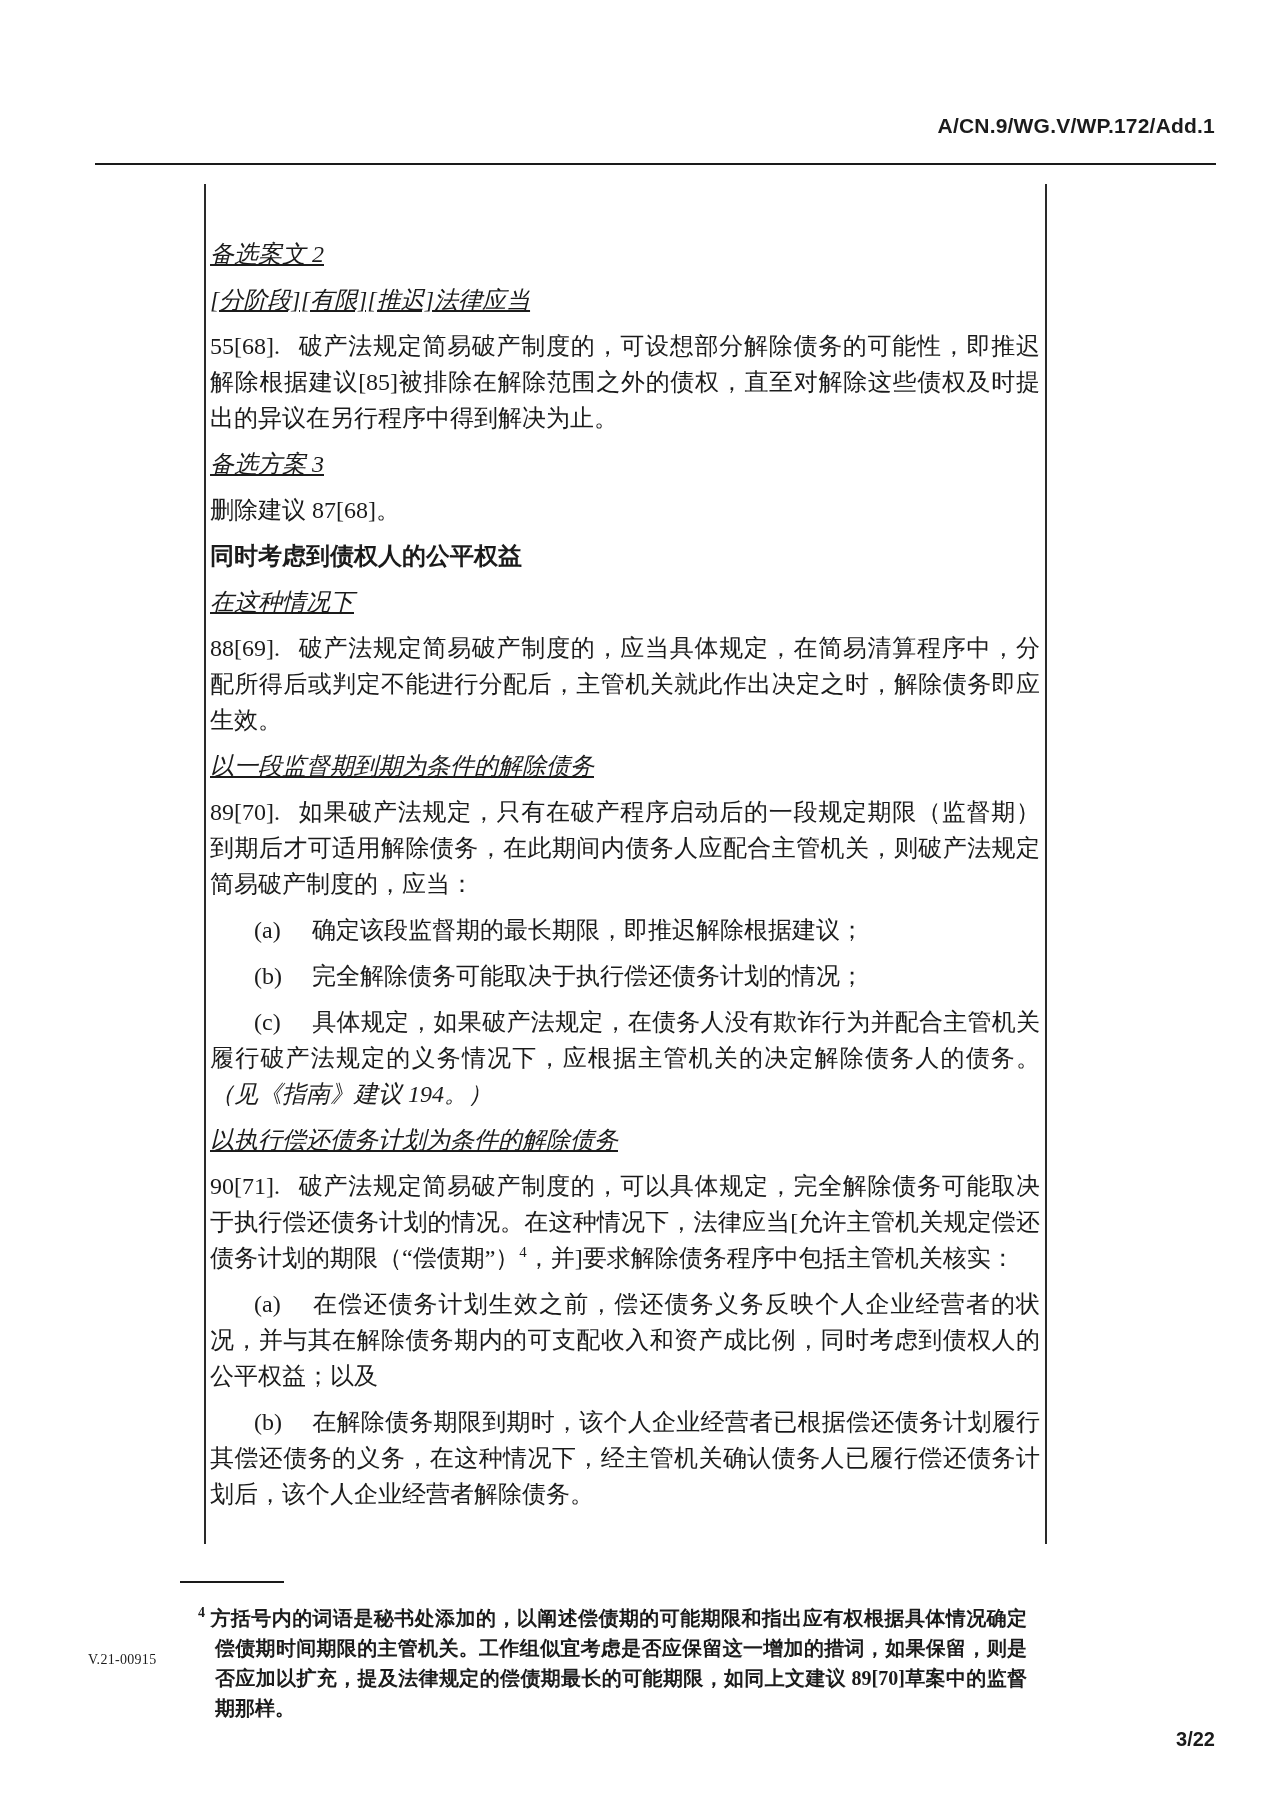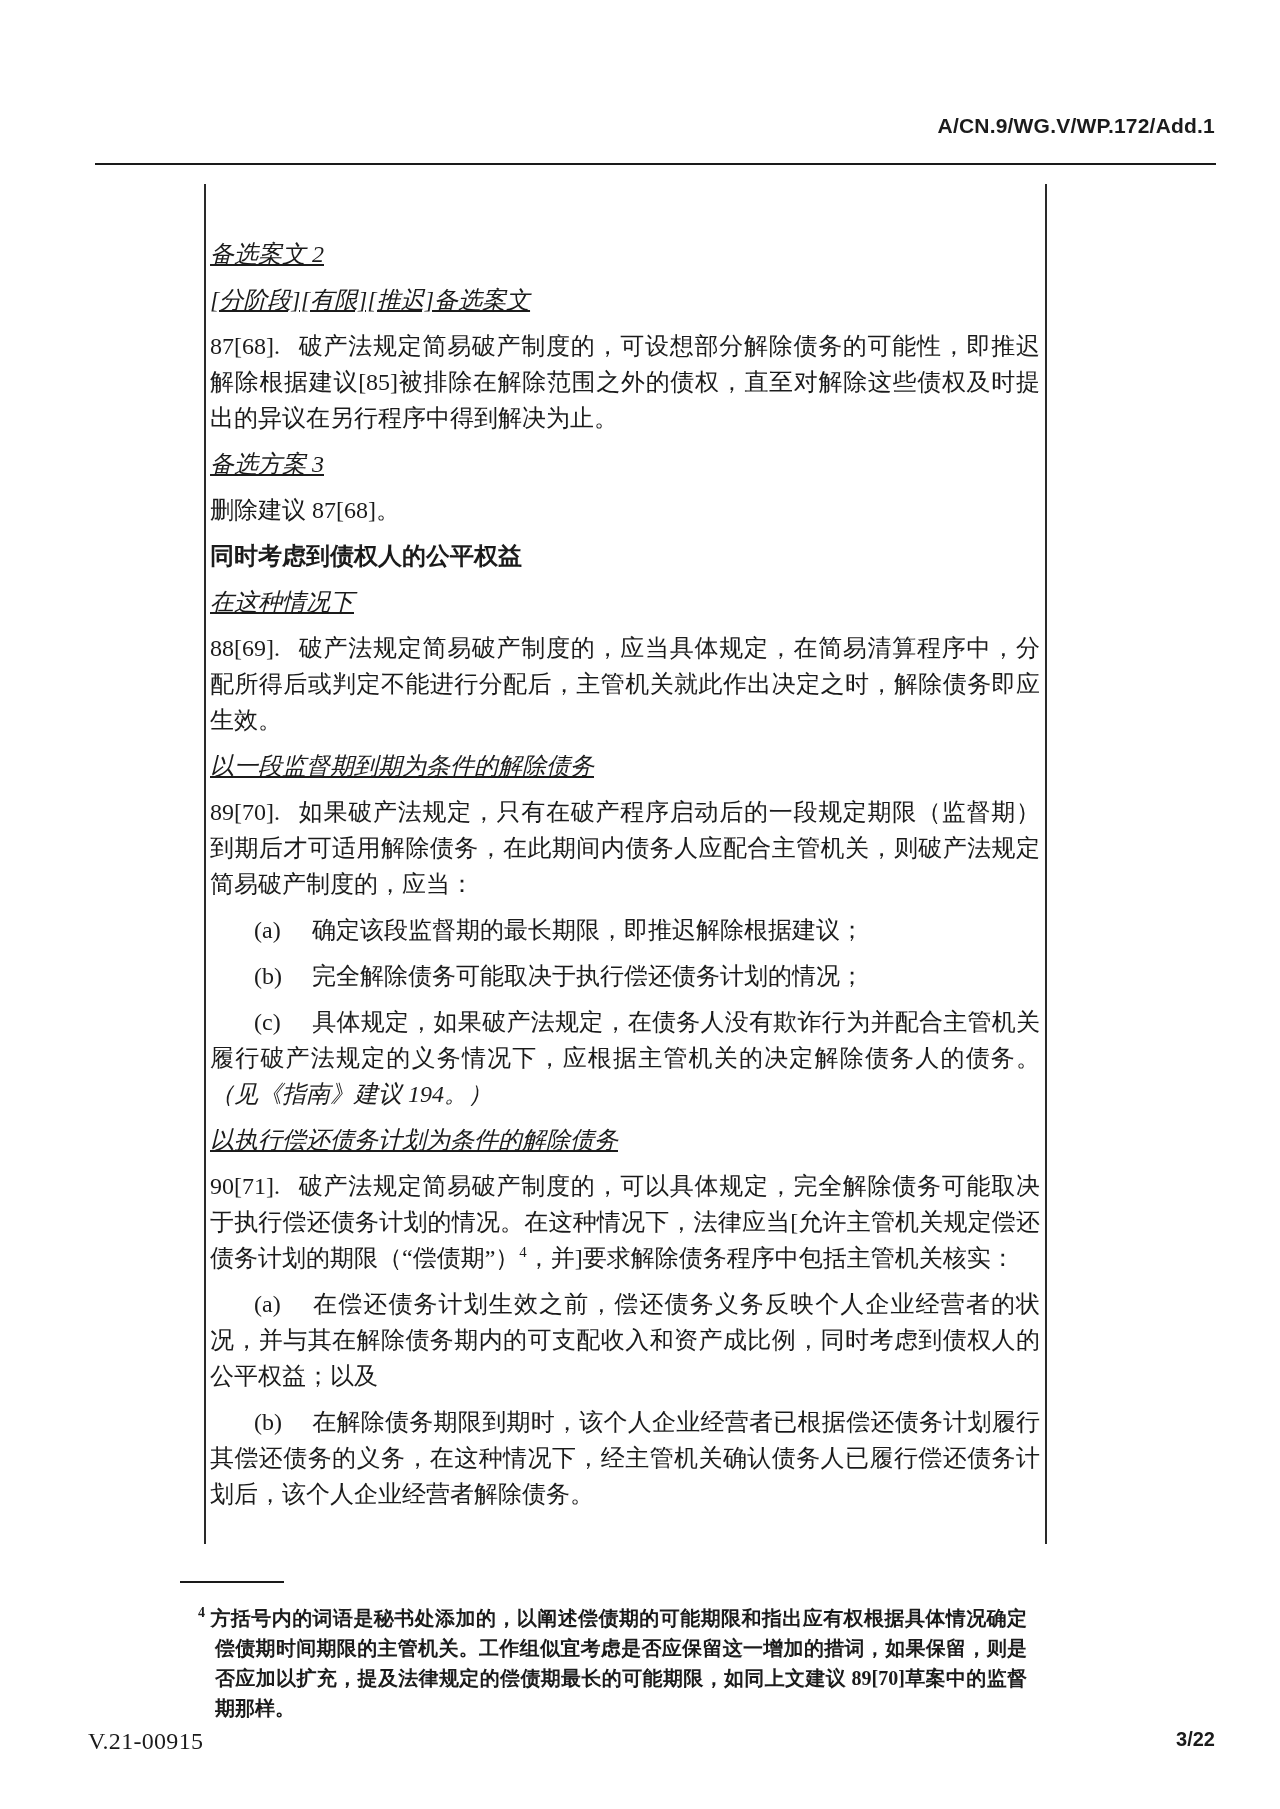--- a/index.html
+++ b/index.html
@@ -49,22 +49,22 @@
   }
   .footnote {
     position: absolute; left: 198px; top: 1577px; width: 812px;
     font-size: 20px; line-height: 30px; font-weight: bold;
     text-align: justify; text-justify: inter-ideograph;
     padding-left: 17px; text-indent: -17px;
   }
   .footnote sup { font-size: 70%; line-height: 0; }
 
   .footer-job {
-    position: absolute; left: 88px; top: 1702px;
-    font-size: 24px; letter-spacing: 0.3px;
+    position: absolute; left: 88px; top: 1626px;
+    font-size: 14px; letter-spacing: 0.3px;
   }
   .footer-page {
     position: absolute; right: 65px; top: 1702px;
     font-family: "Liberation Sans", "DejaVu Sans", sans-serif;
     font-weight: bold; font-size: 20px;
   }
 </style>
 </head>
 <body>
 
@@ -73,23 +73,23 @@
   <div class="doc-symbol">A/CN.9/WG.V/WP.172/Add.1</div>
   <div class="header-rule"></div>
 
   <div class="changebar left"></div>
   <div class="changebar right"></div>
 
   <div class="content">
 
     <p class="h-italic">备选案文 2</p>
 
-    <p class="h-italic">[分阶段][有限][推迟]备选案文</p>
+    <p class="h-italic">[分阶段][有限][推迟]法律应当</p>
 
-    <p><span class="para-num">87[68].</span><span>破产法规定简易破产制度的，可设想部分解除债务的可能性，即推迟解除根据建议[85]被排除在解除范围之外的债权，直至对解除这些债权及时提出的异议在另行程序中得到解决为止。</span></p>
+    <p><span class="para-num">55[68].</span><span>破产法规定简易破产制度的，可设想部分解除债务的可能性，即推迟解除根据建议[85]被排除在解除范围之外的债权，直至对解除这些债权及时提出的异议在另行程序中得到解决为止。</span></p>
 
     <p class="h-italic">备选方案 3</p>
 
     <p>删除建议 87[68]。</p>
 
     <p class="h-bold">同时考虑到债权人的公平权益</p>
 
     <p class="h-italic">在这种情况下</p>
 
     <p><span class="para-num">88[69].</span><span>破产法规定简易破产制度的，应当具体规定，在简易清算程序中，分配所得后或判定不能进行分配后，主管机关就此作出决定之时，解除债务即应生效。</span></p>

